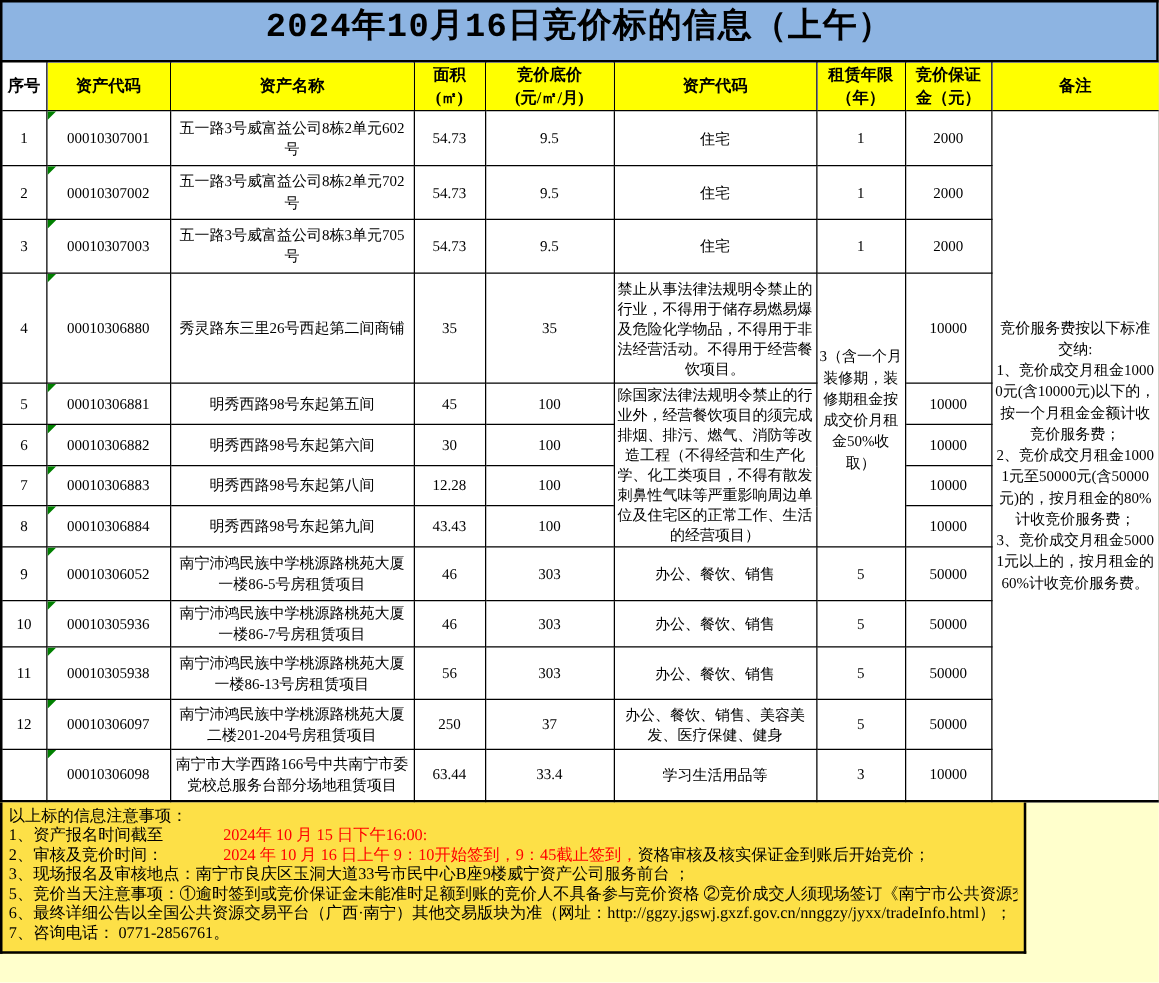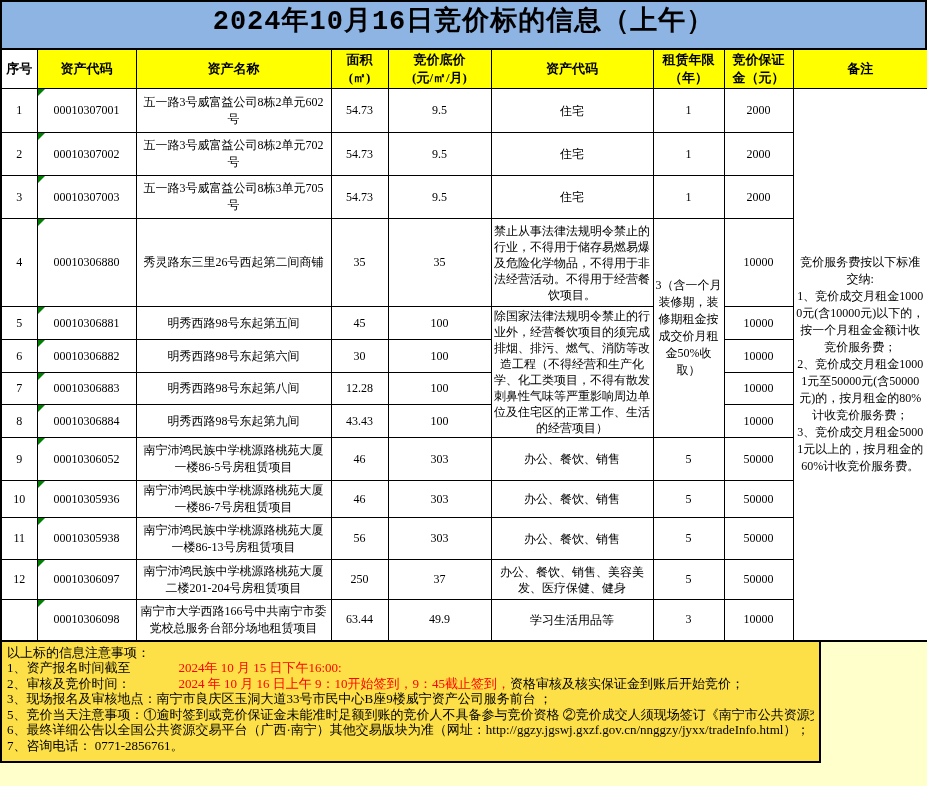--- a/index.html
+++ b/index.html
@@ -222,21 +222,21 @@
         <td>37</td>
         <td class="scope-cell">办公、餐饮、销售、美容美发、医疗保健、健身</td>
         <td>5</td>
         <td>50000</td>
       </tr>
       <tr class="r13">
         <td></td>
         <td><span class="tri"></span><span>00010306098</span></td>
         <td class="name-cell">南宁市大学西路166号中共南宁市委党校总服务台部分场地租赁项目</td>
         <td>63.44</td>
-        <td>49.9</td>
+        <td>33.4</td>
         <td class="scope-cell">学习生活用品等</td>
         <td>3</td>
         <td>10000</td>
       </tr>
     </tbody>
   </table>
 
   <div class="notes">
     <div>以上标的信息注意事项：</div>
     <div><span>1、资产报名时间截至</span><span class="red">2024年 10 月 15 日下午16:00:</span></div>

